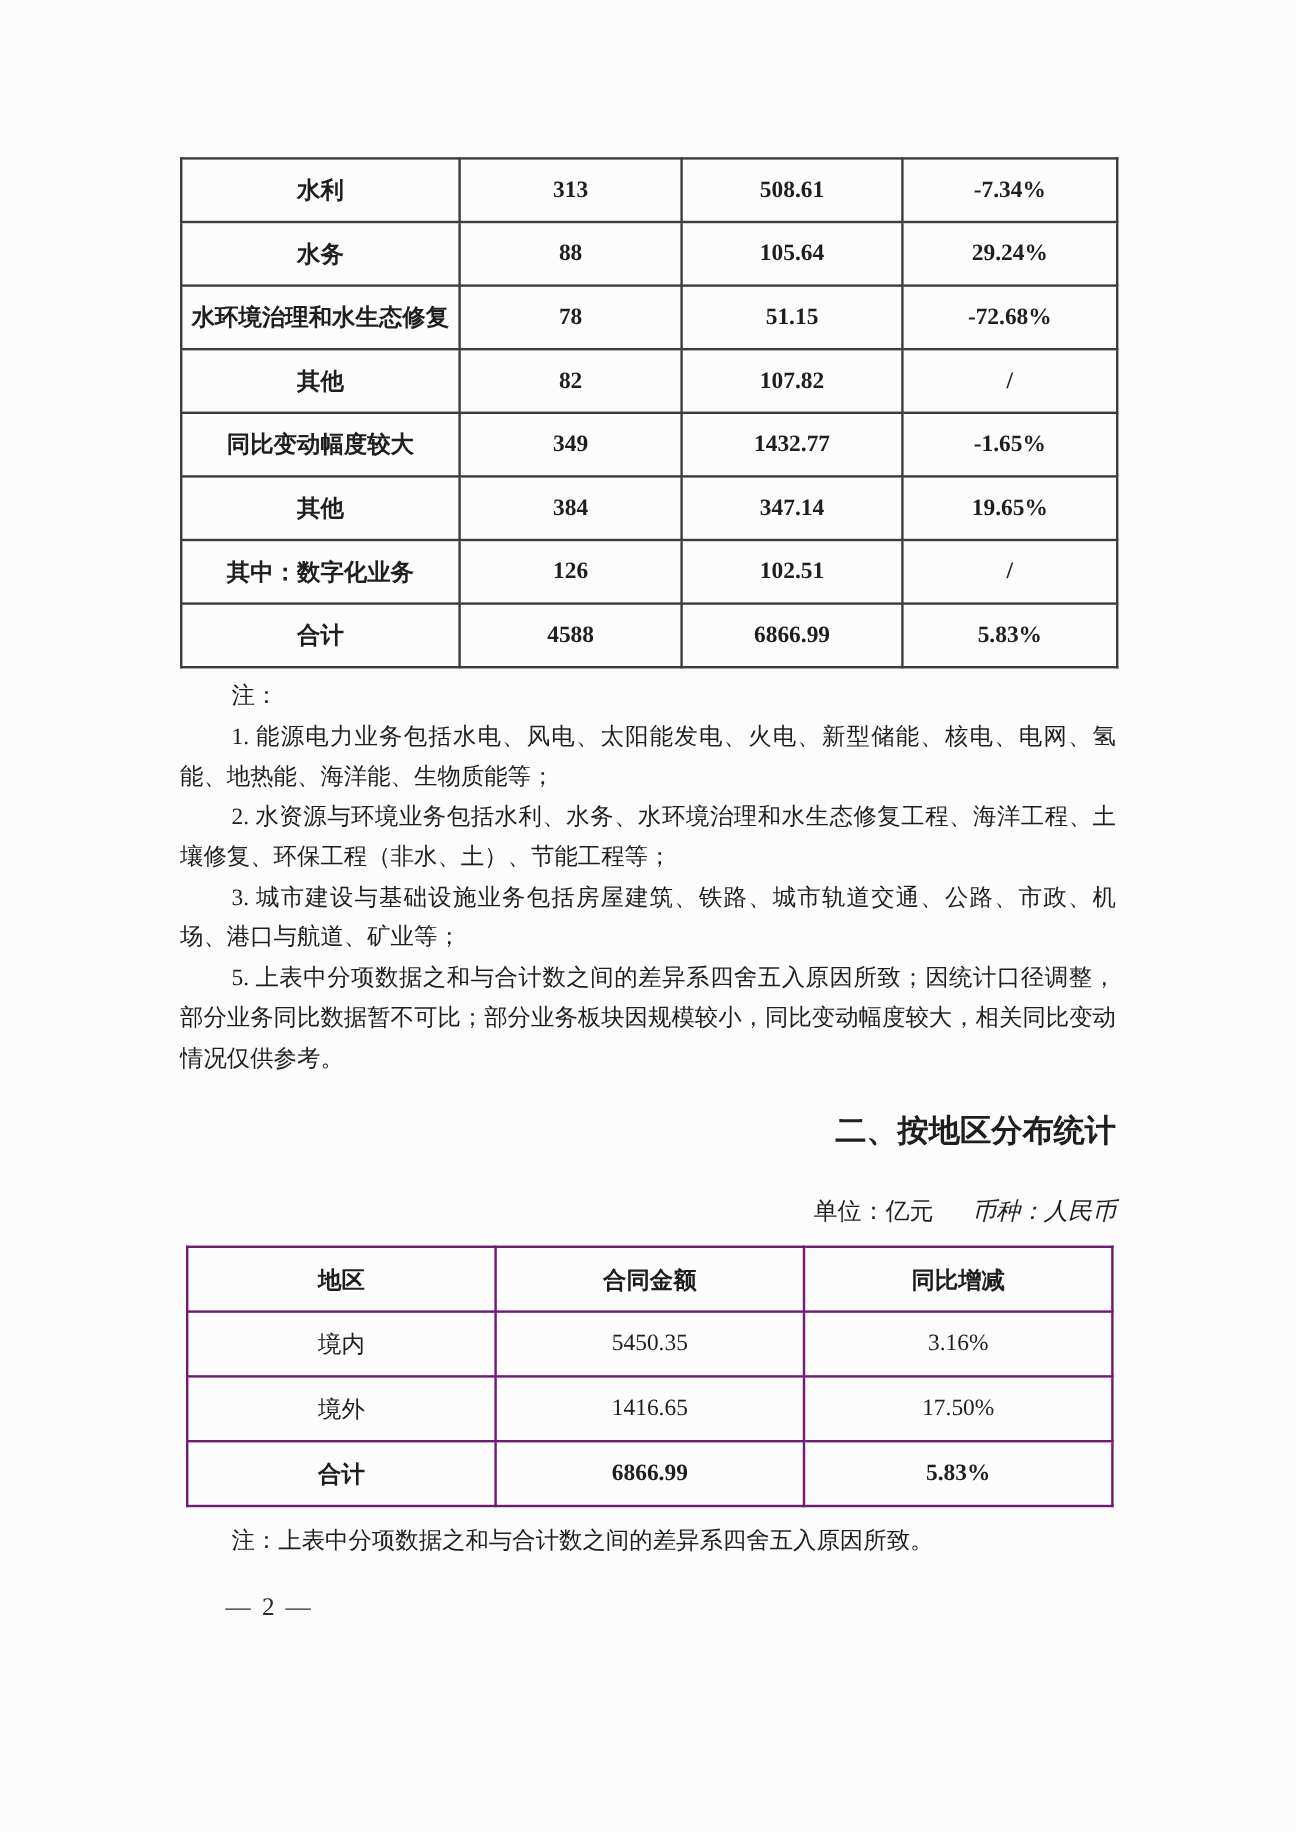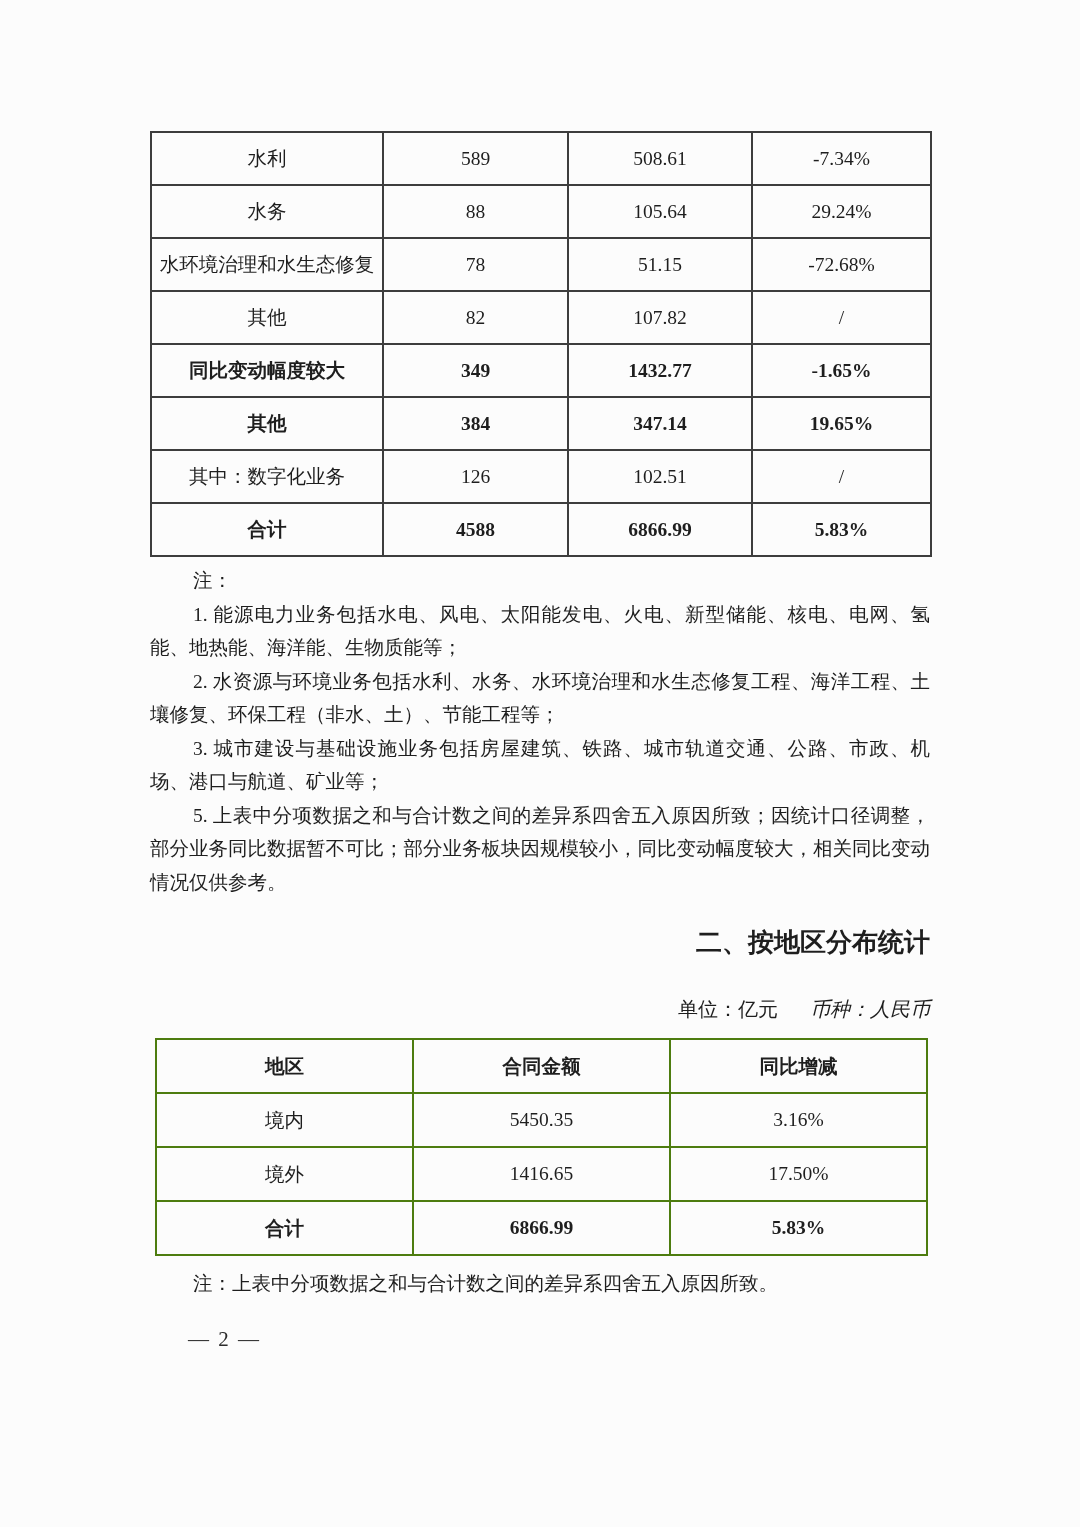--- a/index.html
+++ b/index.html
@@ -21,36 +21,37 @@
   .biz-table { width: 780px; table-layout: fixed; }
   .biz-table td {
     border: 2px solid #3d3d3d;
     text-align: center;
     vertical-align: middle;
     height: 51px;
     font-size: 19.5px;
     padding: 0 4px;
     overflow: hidden;
     white-space: nowrap;
+    font-weight: bold;
   }
   tr.bold td, tr.bold th { font-weight: bold; }
 
   
   .notes { margin-top: 7px; font-size: 19.5px; line-height: 33.5px; text-align: justify; }
   .notes p { margin: 0; text-indent: 2.2em; }
 
   
   .section-heading { margin-top: 26px; font-size: 26px; font-weight: bold; padding-left: 50px; text-align: right; }
   .unit-line { margin-top: 36px; text-align: right; font-size: 20px; }
   .unit-line .gap { margin-left: 1.6em; font-style: italic; }
 
   
   .region-table { margin-top: 15px; margin-left: 5px; width: 773px; table-layout: fixed; }
   .region-table th, .region-table td {
-    border: 2px solid #4d7c0f;
+    border: 2px solid #701a75;
     text-align: center;
     vertical-align: middle;
     height: 52px;
     font-size: 19.5px;
     padding: 0 4px;
   }
   .region-table th { font-weight: bold; }
 
   .note2 { margin: 14px 0 0 0; font-size: 19.5px; text-indent: 2.2em; text-align: justify; }
 
@@ -64,21 +65,21 @@
   <table class="biz-table">
     <colgroup>
       <col style="width:232px">
         <col style="width:185px">
         <col style="width:184px">
         <col style="width:179px">
     </colgroup>
     <tbody>
       <tr>
         <td>水利</td>
-        <td>589</td>
+        <td>313</td>
         <td>508.61</td>
         <td>-7.34%</td>
       </tr>
       <tr>
         <td>水务</td>
         <td>88</td>
         <td>105.64</td>
         <td>29.24%</td>
       </tr>
       <tr>

